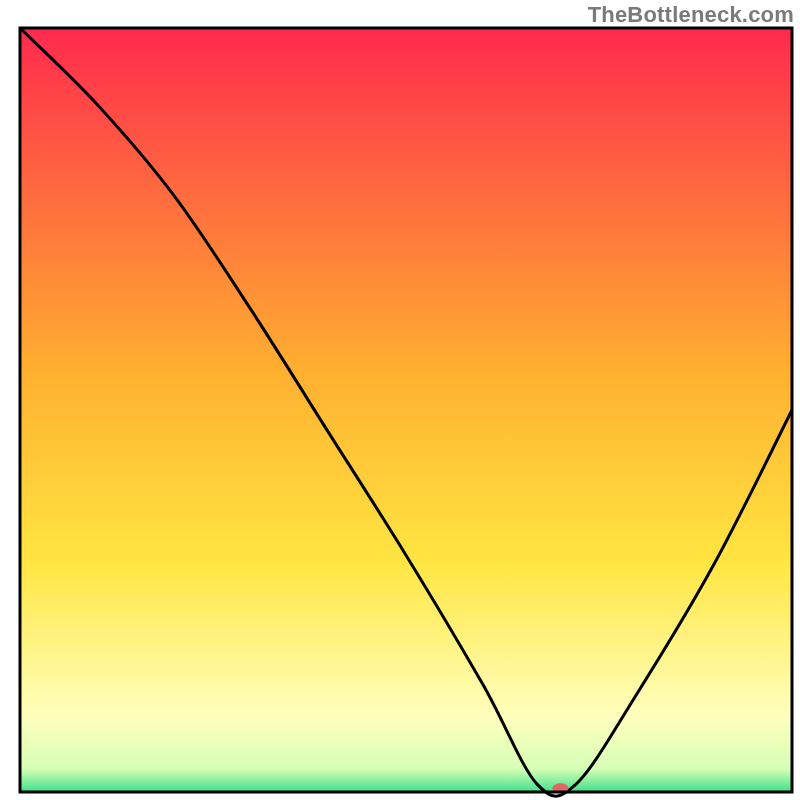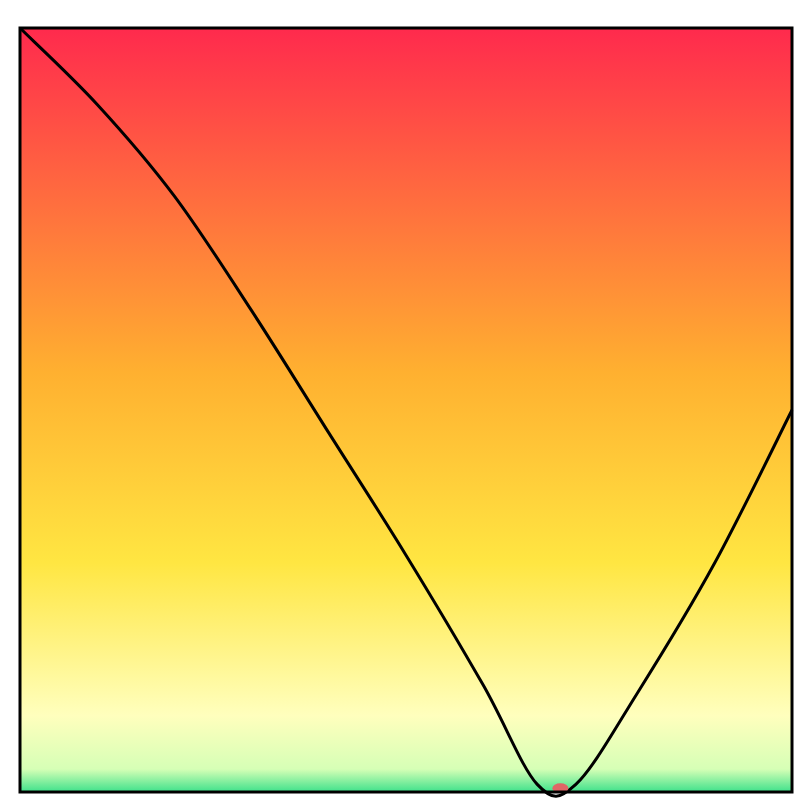--- a/index.html
+++ b/index.html
@@ -27,20 +27,21 @@
     z-index: 5;
   }
   svg {
     display: block;
   }
 </style>
 </head>
 <body>
 
 <div class="wrap">
+  <div class="watermark">TheBottleneck.com</div>
 
   <svg id="chart-svg" width="800" height="800" viewBox="0 0 800 800">
     <defs>
       <linearGradient id="bg-grad" x1="0" y1="0" x2="0" y2="1">
           <stop offset="0%" stop-color="#ff2a4d"></stop>
           <stop offset="45%" stop-color="#ffb030"></stop>
           <stop offset="70%" stop-color="#ffe642"></stop>
           <stop offset="90%" stop-color="#ffffbd"></stop>
           <stop offset="97%" stop-color="#d6ffb6"></stop>
           <stop offset="100%" stop-color="#3ee18b"></stop>

